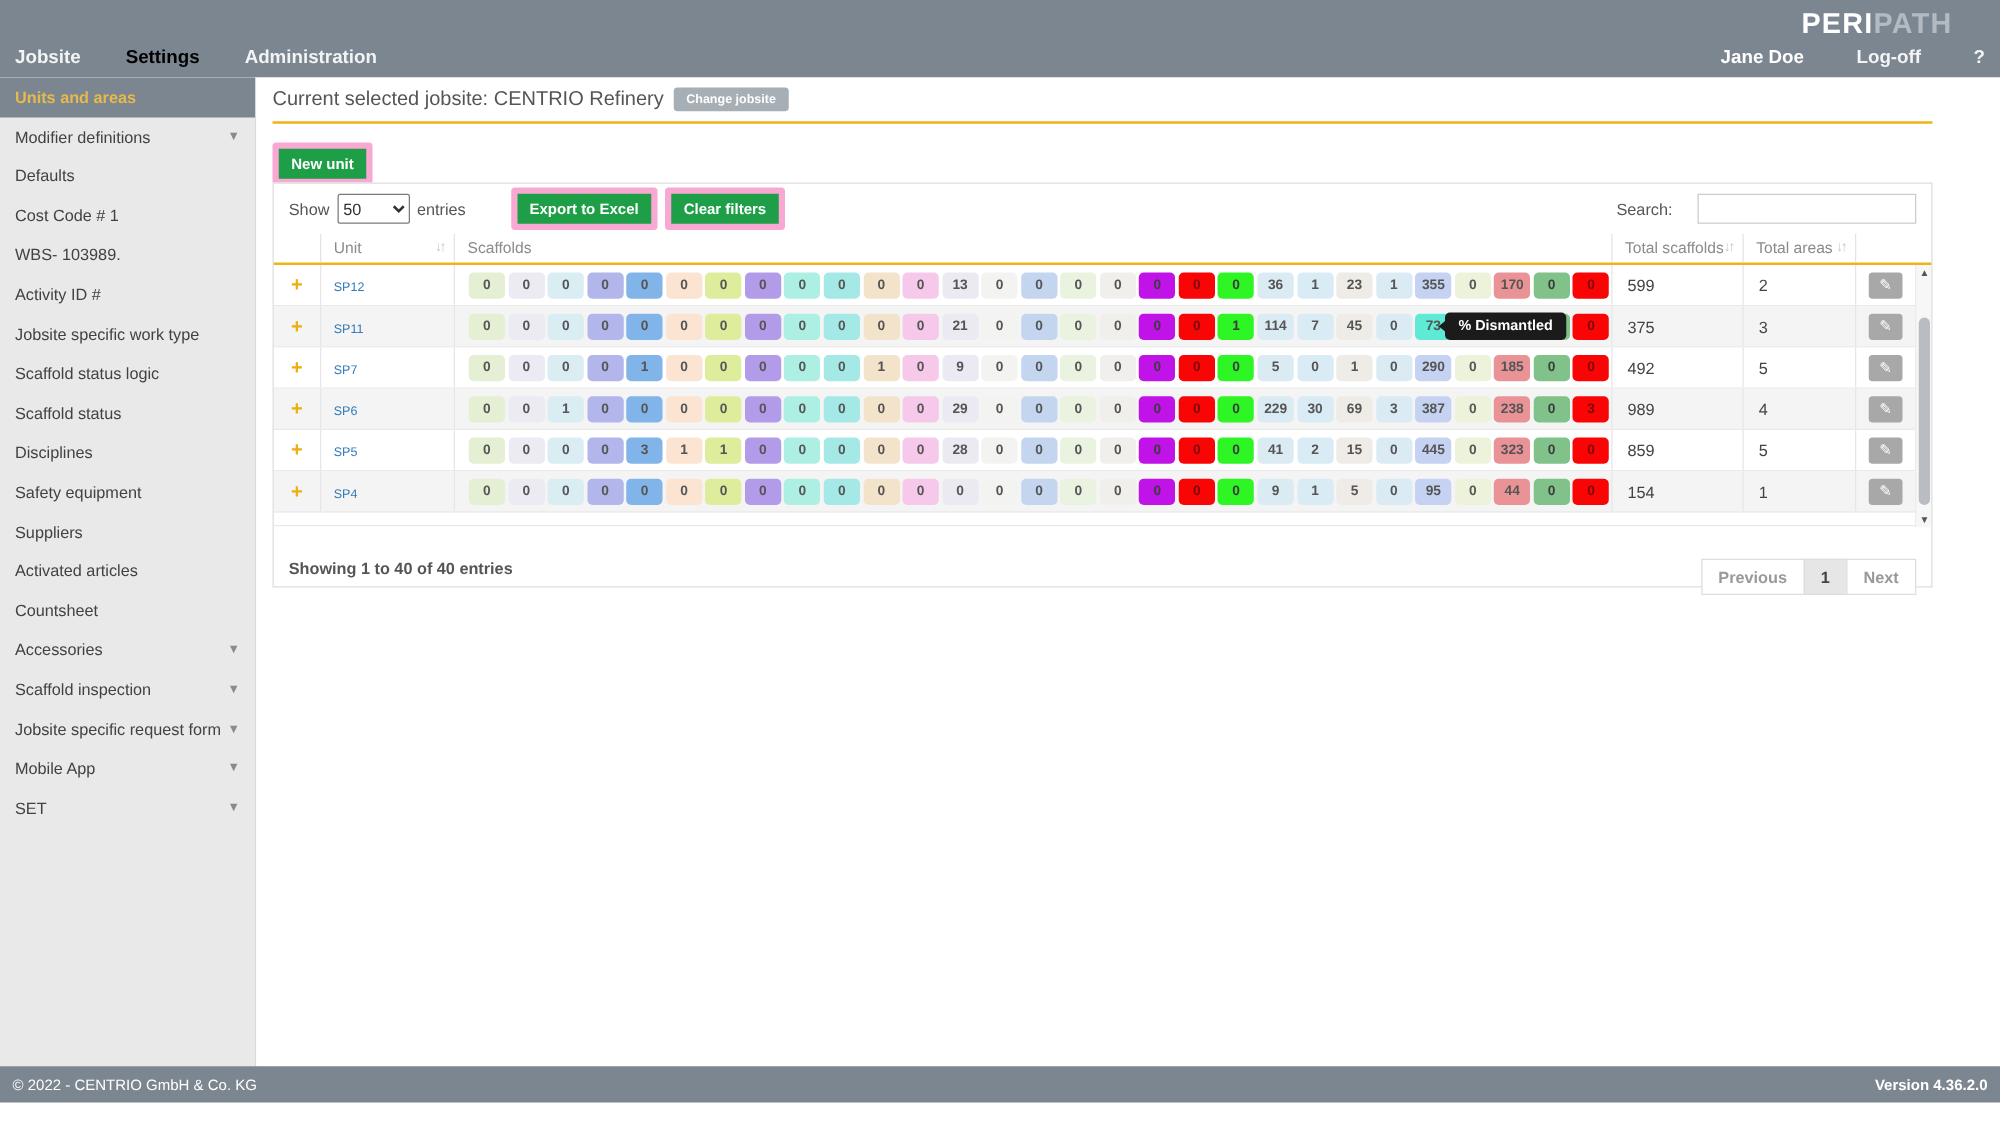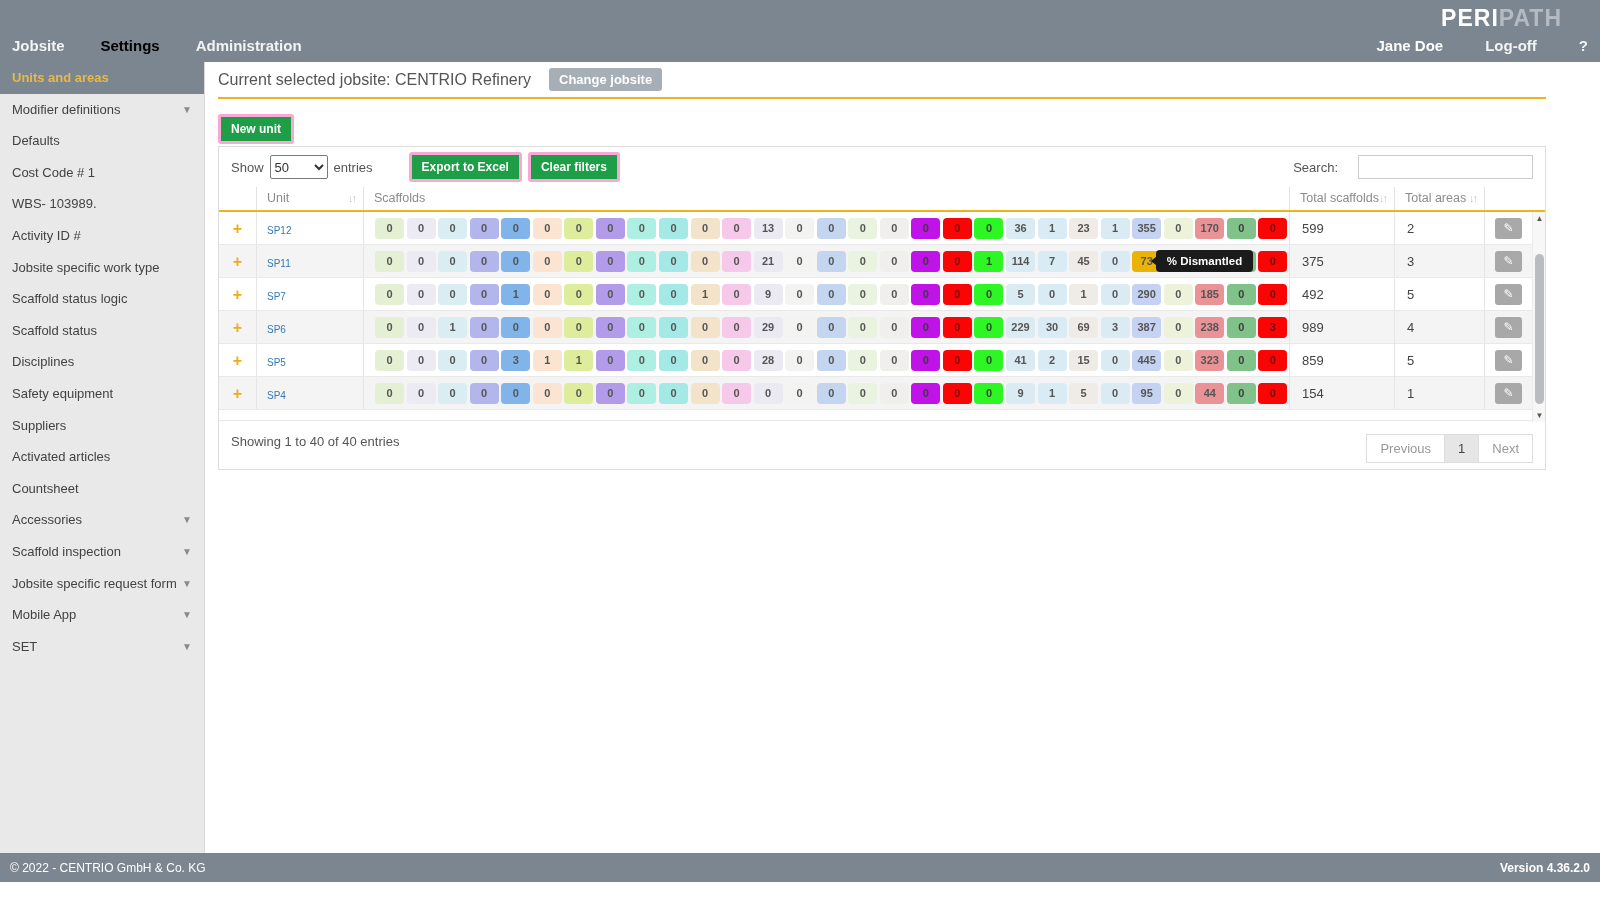--- a/index.html
+++ b/index.html
@@ -25,24 +25,24 @@
   .sb-item { position:relative; height:31.6px; line-height:31.6px; padding:0 12px;
     font-size:13px; color:#424242; cursor:pointer; white-space:nowrap; }
   .sb-item.selected { background:#7c8690; color:#e5b94c; font-weight:600; }
   .sb-chev { position:absolute; right:12px; top:0; color:#8a8a8a; font-size:10px; }
 
   
   .main { position:absolute; left:205px; top:62px; width:1395px; height:791px; background:#fff; }
   .jobsite-bar { position:absolute; left:13px; top:0; width:1328px; height:37px;
     border-bottom:2px solid #edb517; display:flex; align-items:center; }
   .jobsite-title { font-size:16px; color:#555; }
-  .btn-gray { margin-left:18px; background:#a6aeb6; color:#fff; font-size:13px; font-weight:700;
+  .btn-gray { margin-left:8px; background:#a6aeb6; color:#fff; font-size:10px; font-weight:700;
     padding:4px 10px; border-radius:3px; border:none; cursor:pointer; }
   .btn-green { background:#1e9e47; color:#fff; font-size:12px; font-weight:700;
-    padding:5px 10px; border-radius:3px; border:3px solid #f9a8d4; cursor:pointer; }
+    padding:5px 10px; border-radius:3px; border:5px solid #f9a8d4; cursor:pointer; }
   .newunit-wrap { position:absolute; left:13px; top:52px; }
 
   
   .card { position:absolute; left:13px; top:84px; width:1328px; height:324px;
     border:1px solid #ddd; background:#fff; }
   .toolbar { position:absolute; left:0; top:0; width:100%; height:40px; padding:8px 12px;
     display:flex; align-items:center; }
   .tb-label { font-size:13px; color:#555; }
   .page-select { margin:0 6px; width:58px; height:24px; font-size:13px; color:#333;
     border:1px solid #7a7a7a; border-radius:2px; background:#fff; }
@@ -88,21 +88,21 @@
 
   
   .vscroll { position:absolute; right:0; top:0; width:13px; height:210px; background:#f7f7f7;
     border-left:1px solid #ececec; cursor:pointer; }
   .vs-arrow { position:absolute; left:0; width:13px; height:13px; color:#555; font-size:8px;
     text-align:center; line-height:13px; }
   .vs-up { top:0; } .vs-down { bottom:0; }
   .vs-thumb { position:absolute; left:2px; width:9px; top:42px; height:150px;
     background:#b9bdc1; border-radius:5px; }
 
-  .card-foot { position:absolute; left:0; top:275px; width:1326px; height:33px; padding:12px 12px 0 12px; }
+  .card-foot { position:absolute; left:0; top:288px; width:1326px; height:33px; padding:12px 12px 0 12px;font-weight:bold; }
   .info { float:left; font-size:13px; color:#555; }
   .paging { float:right; display:flex; }
   .pg-btn { border:1px solid #ddd; background:#fff; color:#999; font-size:13px;
     padding:6px 13px; margin-left:-1px; cursor:pointer; }
   .pg-btn.current { background:#e6e6e6; color:#444; }
 
   
   .footer { position:absolute; left:0; top:853px; width:1600px; height:29px; background:#7c8690;
     color:#fff; font-size:12px; display:flex; align-items:center; justify-content:space-between;
     padding:0 10px; }
@@ -258,21 +258,21 @@
               <span class="badge" style="left: 452.7px; background: rgb(195, 213, 239); color: rgb(85, 85, 85);">0</span>
               <span class="badge" style="left: 484.25px; background: rgb(234, 242, 224); color: rgb(85, 85, 85);">0</span>
               <span class="badge" style="left: 515.8px; background: rgb(240, 239, 236); color: rgb(85, 85, 85);">0</span>
               <span class="badge" style="left: 547.35px; background: rgb(192, 19, 232); color: rgb(60, 60, 60);">0</span>
               <span class="badge" style="left: 578.9px; background: rgb(250, 5, 5); color: rgb(122, 12, 12);">0</span>
               <span class="badge" style="left: 610.45px; background: rgb(46, 246, 37); color: rgb(60, 60, 60);">1</span>
               <span class="badge" style="left: 642px; background: rgb(219, 235, 244); color: rgb(85, 85, 85);">114</span>
               <span class="badge" style="left: 673.55px; background: rgb(217, 235, 245); color: rgb(85, 85, 85);">7</span>
               <span class="badge" style="left: 705.1px; background: rgb(239, 236, 231); color: rgb(85, 85, 85);">45</span>
               <span class="badge" style="left: 736.65px; background: rgb(219, 235, 244); color: rgb(85, 85, 85);">0</span>
-              <span class="badge" style="left: 768.2px; background: #eab308; color: rgb(85, 85, 85);">73</span>
+              <span class="badge" style="left: 768.2px; background: #5eead4; color: rgb(85, 85, 85);">73</span>
               <span class="badge" style="left: 799.75px; background: rgb(237, 242, 218); color: rgb(85, 85, 85);"></span>
               <span class="badge" style="left: 831.3px; background: rgb(233, 147, 151); color: rgb(85, 85, 85);"></span>
               <span class="badge" style="left: 862.85px; background: rgb(128, 194, 137); color: rgb(60, 60, 60);"></span>
               <span class="badge" style="left: 894.4px; background: rgb(250, 5, 5); color: rgb(122, 12, 12);">0</span>
               <span class="tooltip" style="left: 791.75px;">% Dismantled</span>
             </div>
             <div class="cell c-total">375</div>
             <div class="cell c-areas">3</div>
             <div class="cell c-edit">
               <button class="edit-btn">✎</button>

